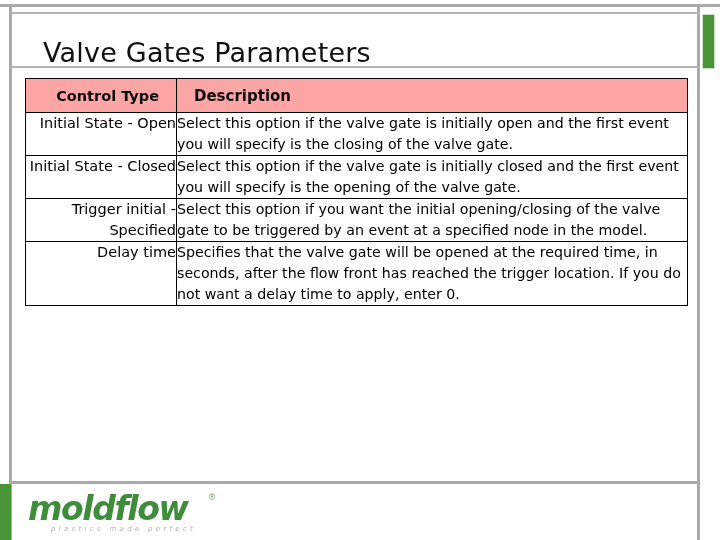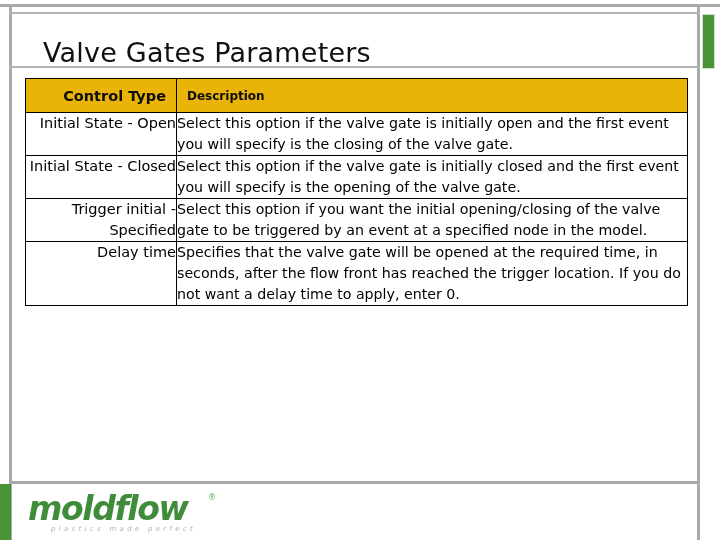--- a/index.html
+++ b/index.html
@@ -146,40 +146,40 @@
     border-collapse: collapse;
     table-layout: fixed;
     background: #ffffff;
   }
   .vg-table td, .vg-table th {
     border: 1.5px solid #000000;
     vertical-align: top;
     padding: 0;
   }
   .vg-table thead th {
-    background: #eab308;
+    background: #fca5a5;
     border: 1.5px solid #000000;
     height: 33px;
-    padding: 0 10px;
+    padding: 0 17px;
     vertical-align: middle;
   }
   .col-type {
     width: 151px;
   }
   .th-type {
     text-align: right;
     font-family: "DejaVu Sans", sans-serif;
     font-size: 14.5px;
     font-weight: 700;
     color: #0d0d0d;
   }
   .th-desc {
     text-align: left;
     font-family: "DejaVu Sans", sans-serif;
-    font-size: 12px;
+    font-size: 15px;
     font-weight: 700;
     color: #0d0d0d;
   }
   .cell-type {
     text-align: right;
     font-family: "DejaVu Sans", sans-serif;
     font-size: 14.5px;
     font-weight: 400;
     color: #000000;
     padding: 5px 6px 7px 3px;

